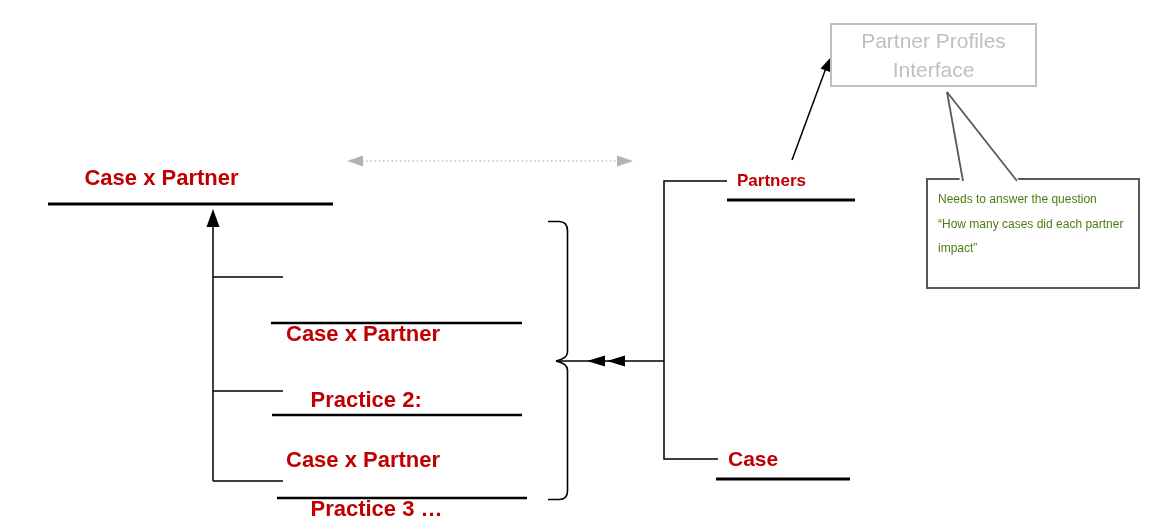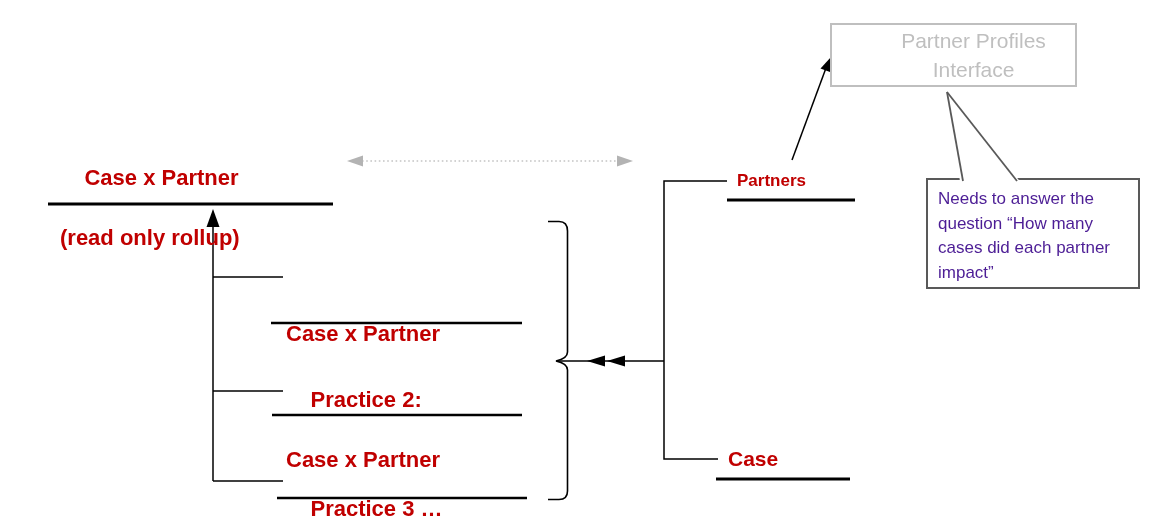--- a/index.html
+++ b/index.html
@@ -19,26 +19,25 @@
   .cases{left:728px;top:444px;font-size:21px;}
   .sync{
     left:340px;top:128px;width:300px;text-align:center;
     color:#bdbdbd;font-size:23px;line-height:26px;
   }
   .iface{
     position:absolute;left:830px;top:23px;width:203px;height:60px;
     border:2px solid #bfbfbf;color:#bfbfbf;font-size:21px;line-height:29px;
     display:flex;align-items:center;justify-content:center;text-align:center;
     background:#ffffff;
-    padding-left:40px;
   }
   .iface .inner{width:170px;}
   .callout-text{
     position:absolute;left:938px;top:187px;width:186px;
-    color:#4c1d95;font-size:17px;line-height:24.5px;
+    color:#4d7c0f;font-size:12px;line-height:24.5px;
   }
 </style>
 </head>
 <body>
 
 <div class="canvas">
 
   <svg class="overlay" viewBox="0 0 1165 531" xmlns="http://www.w3.org/2000/svg">
 
     <line x1="48" y1="204" x2="333" y2="204" stroke="#000000" stroke-width="3"></line>
@@ -75,21 +74,20 @@
     <polygon points="633,161 617,155.5 617,166.5" fill="#b3b3b3"></polygon>
 
     <rect x="927" y="179" width="212" height="109" fill="#ffffff" stroke="#595959" stroke-width="2"></rect>
     <polygon points="947,91 960,181.5 1020,181.5" fill="#ffffff"></polygon>
     <line x1="947" y1="92" x2="963" y2="181" stroke="#595959" stroke-width="1.8"></line>
     <line x1="947" y1="92" x2="1017" y2="181" stroke="#595959" stroke-width="1.8"></line>
   </svg>
 
   <div class="txt red title">
     <span class="l1">Case x Partner</span>
-    <span class="l2">(read only rollup)</span>
   </div>
 
   <div class="txt red practice1">
     <span class="l2">Case x Partner</span>
   </div>
 
   <div class="txt red practice2">
     <span class="l1">Practice 2:</span>
     <span class="l2">Case x Partner</span>
   </div>

